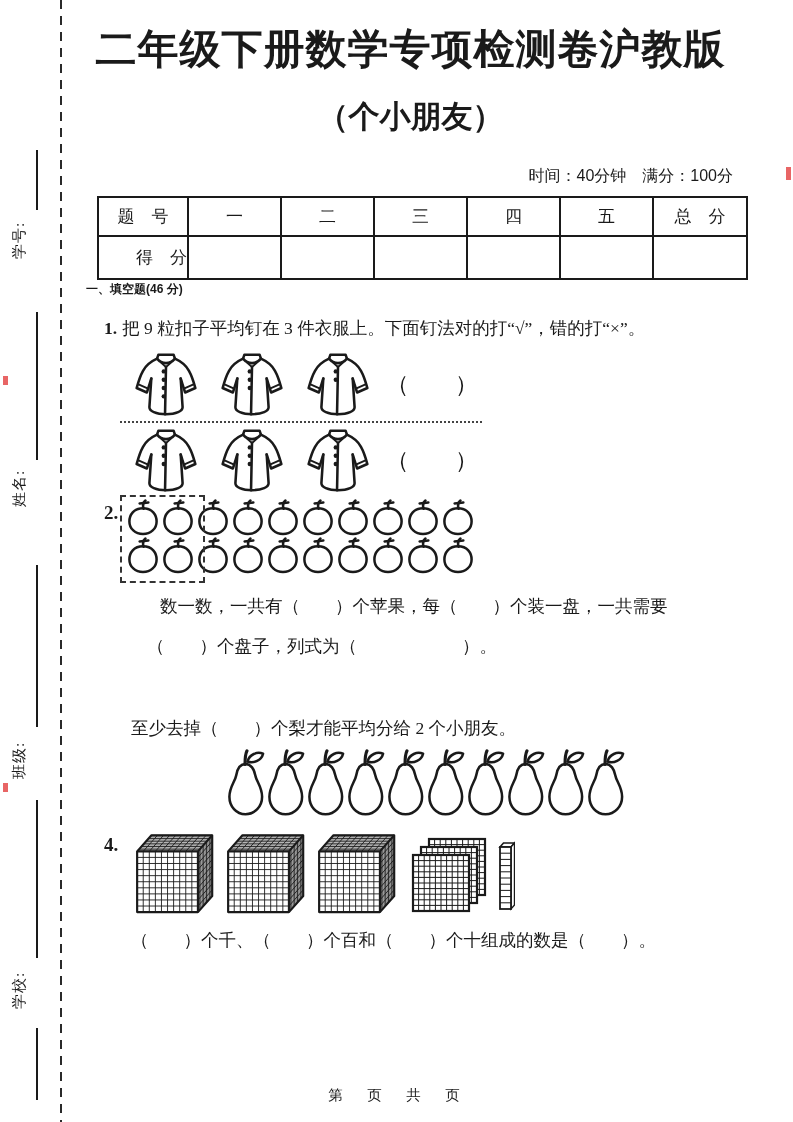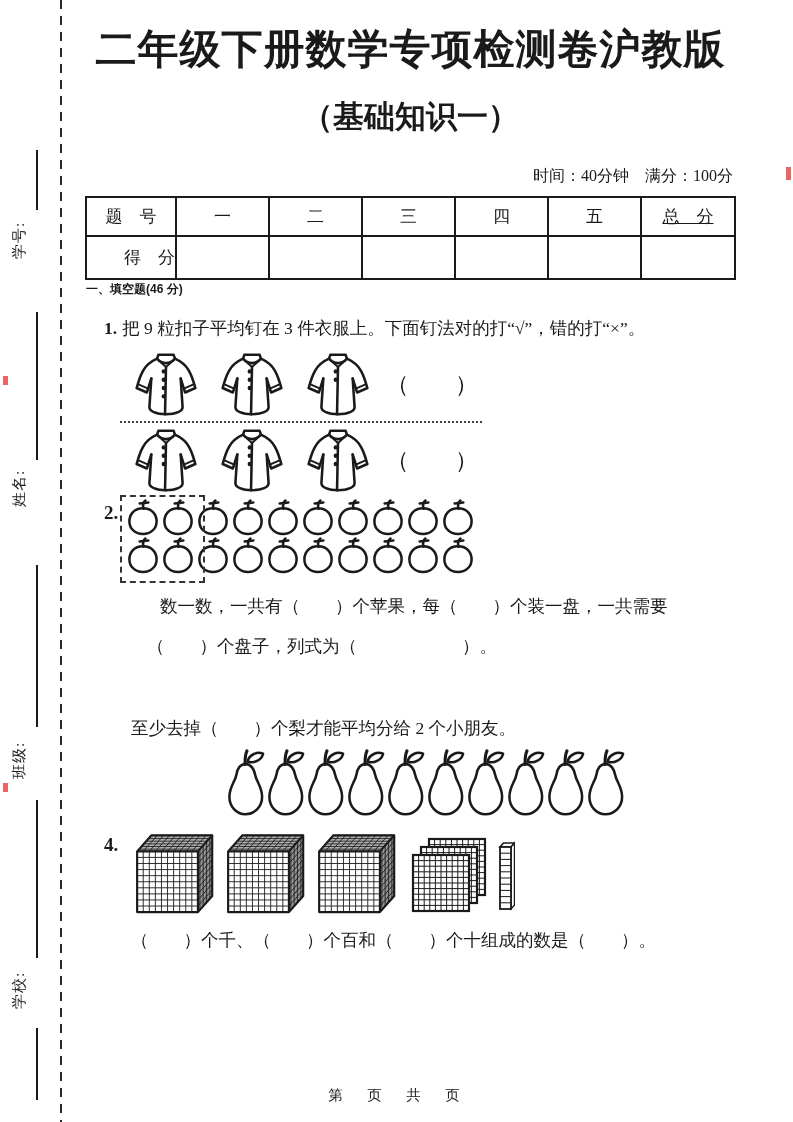--- a/index.html
+++ b/index.html
@@ -20,27 +20,27 @@
   .red-mark{position:absolute;background:#e03131;opacity:.75;}
   .red-mark.r1{left:786px;top:167px;width:5px;height:13px;}
   .red-mark.r2{left:3px;top:376px;width:5px;height:9px;}
   .red-mark.r3{left:3px;top:783px;width:5px;height:9px;}
   
   .title{position:absolute;left:85px;top:22px;width:651px;text-align:center;
     font-family:Liberation Sans, sans-serif;font-weight:700;font-size:41px;letter-spacing:1px;}
   .subtitle{position:absolute;left:85px;top:96px;width:651px;text-align:center;
     font-family:"Liberation Sans",sans-serif;font-weight:700;font-size:31px;}
   .meta{position:absolute;left:85px;top:166px;width:648px;text-align:right;
-    font-family:Liberation Serif, serif;font-size:16px;}
-  
-  .score-table{position:absolute;left:85px;top:196px;width:651px;border-collapse:collapse;table-layout:fixed;}
+    font-family:Liberation Sans, sans-serif;font-size:16px;}
+  
+  .score-table{position:absolute;left:97px;top:196px;width:651px;border-collapse:collapse;table-layout:fixed;}
   .score-table td{border:2px solid #1a1a1a;text-align:center;font-size:17px;padding:0;}
   .score-table tr.hdr td{height:37px;}
   .score-table tr.scr td{height:41px;padding-left:37px;}
-  .score-table .c0{width:88px;} .score-table .c6{width:92px;text-decoration:underline;}
+  .score-table .c0{width:88px;} .score-table .c6{width:92px;}
   
   .section-heading{position:absolute;left:86px;top:281px;
     font-family:"Liberation Sans",sans-serif;font-weight:700;font-size:12px;}
   .q-line{position:absolute;font-size:17.5px;white-space:nowrap;}
   .q-line b{margin-right:5px;}
   .qnum{position:absolute;font-size:19px;font-weight:700;}
   
   .q1-figure{position:absolute;left:120px;top:350px;width:368px;}
   .shirt-row{display:flex;align-items:center;height:68px;}
   .shirt-figs{display:flex;gap:22px;margin-left:14px;}
@@ -83,21 +83,21 @@
   <div class="sb-line l4" data-name="school-blank-line"></div>
   <div class="v-label p4" data-name="school-label">
       <span>学校:</span>
     </div>
   <div class="sb-line l5" data-name="bottom-blank-line"></div>
   <div class="red-mark r1" data-name="red-scan-mark"></div>
   <div class="red-mark r2" data-name="red-scan-mark"></div>
   <div class="red-mark r3" data-name="red-scan-mark"></div>
 
   <div class="title" data-name="page-title">二年级下册数学专项检测卷沪教版</div>
-  <div class="subtitle" data-name="page-subtitle">（基础知识一）</div>
+  <div class="subtitle" data-name="page-subtitle">（个小朋友）</div>
   <div class="meta" data-name="exam-meta">时间：40分钟　满分：100分</div>
 
   <table class="score-table" data-name="score-table">
     <tbody>
         <tr class="hdr" data-name="score-table-header-row">
       <td class="c0" data-name="header-cell-question-number">题　号</td>
       <td data-name="header-cell-1">一</td>
       <td data-name="header-cell-2">二</td>
       <td data-name="header-cell-3">三</td>
       <td data-name="header-cell-4">四</td>

